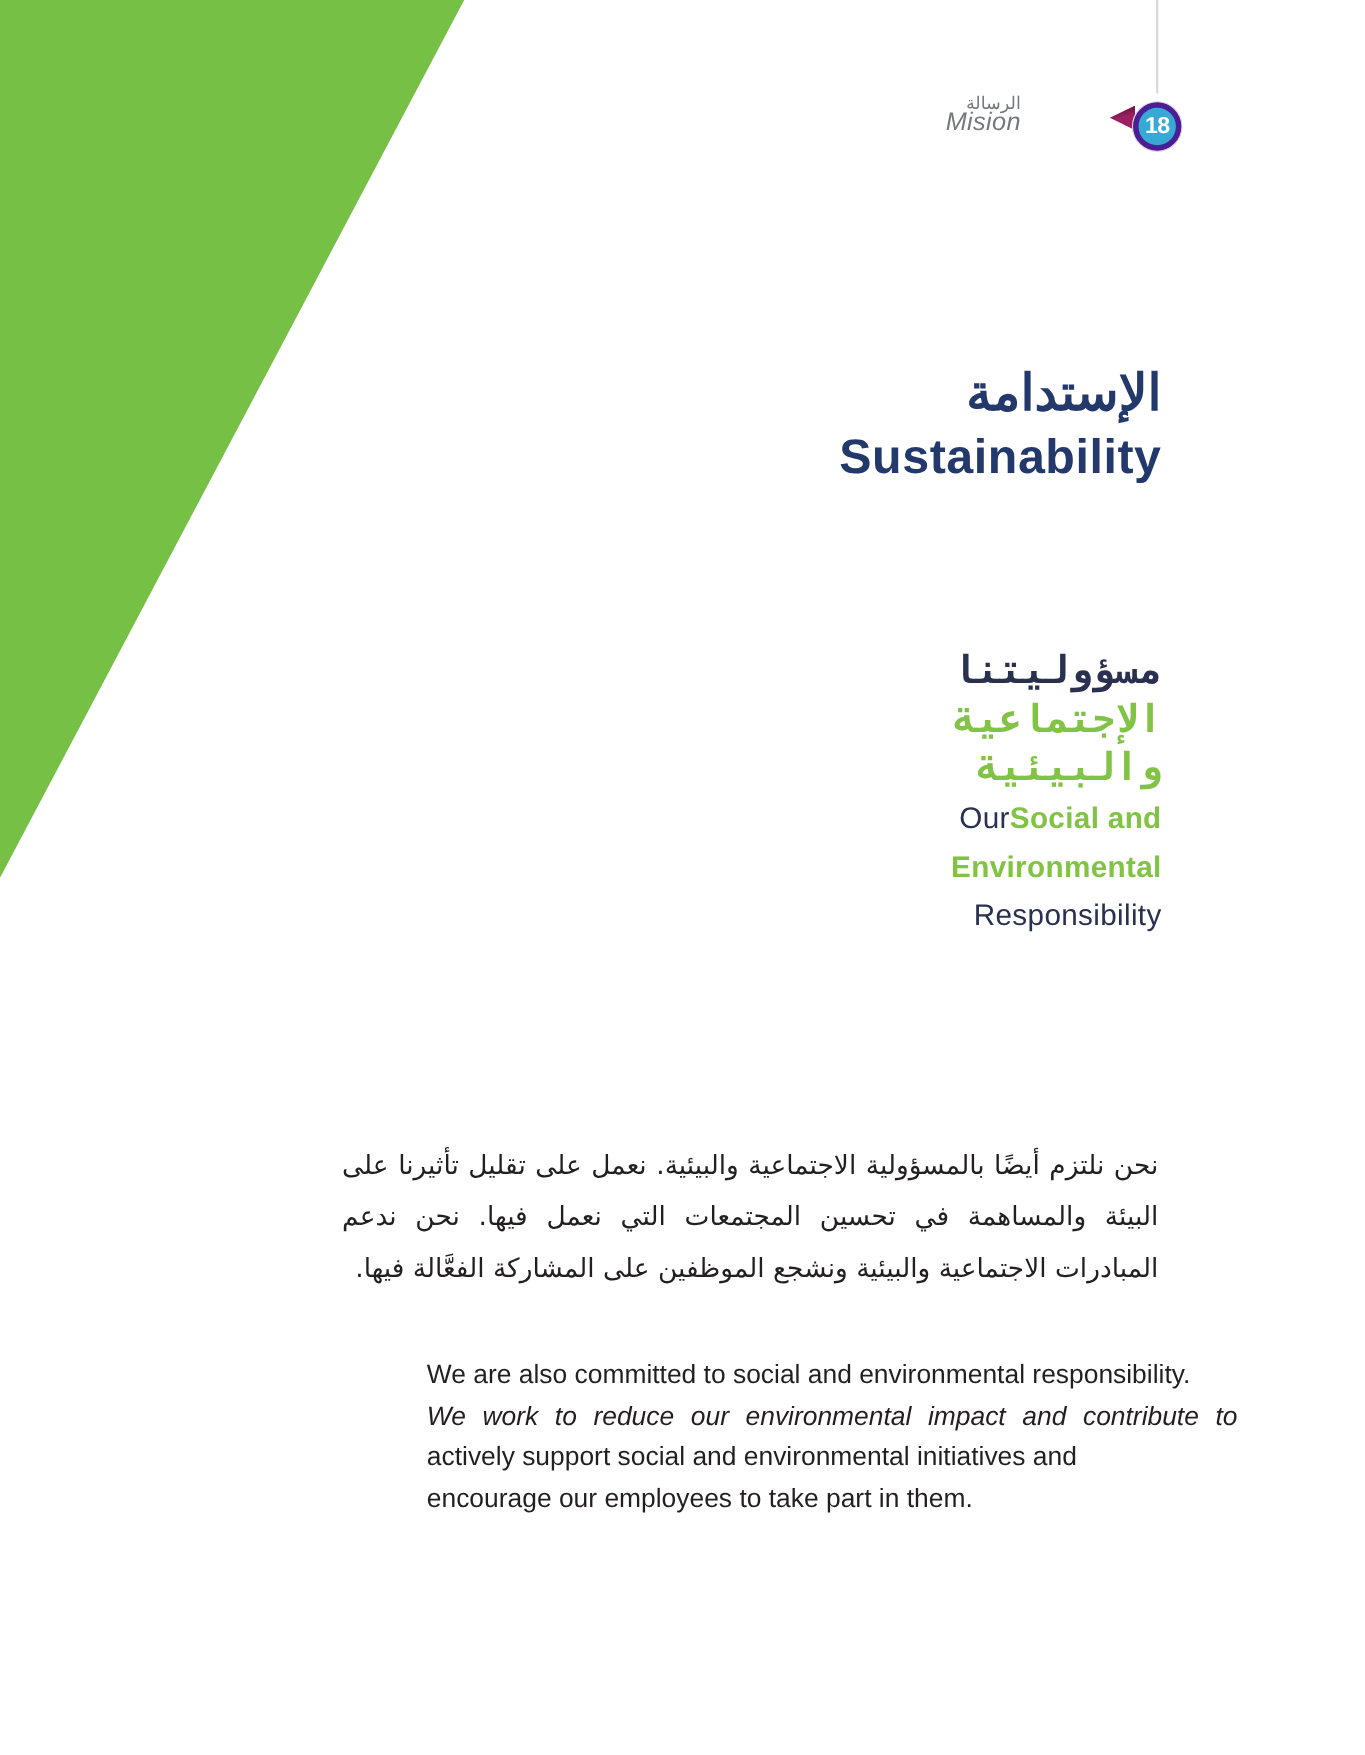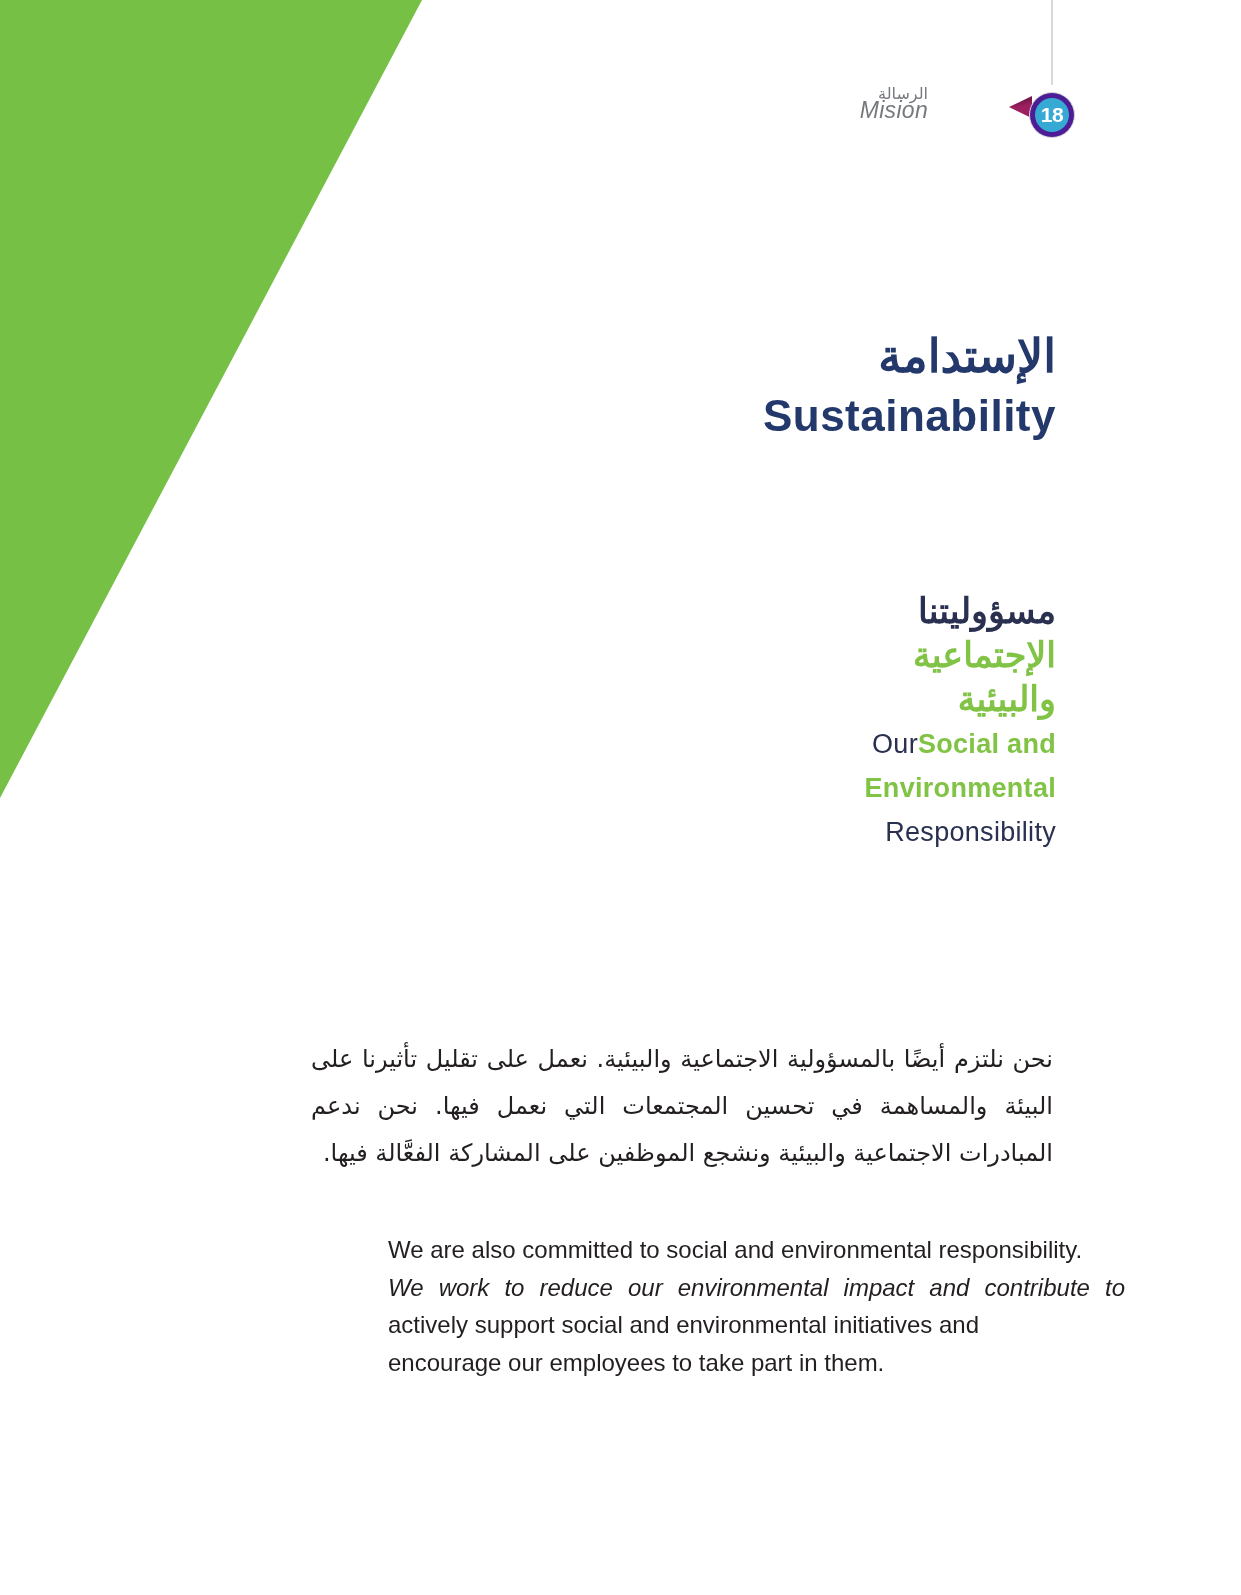--- a/index.html
+++ b/index.html
@@ -56,34 +56,34 @@
     line-height:17px;
   }
   .label-ar{font-family:"DejaVu Sans",sans-serif;font-size:16px;}
   .label-en{font-size:23px;font-style:italic;letter-spacing:0.3px;}
   
   .title-block{
     position:absolute;right:110px;top:324px;
     text-align:right;color:var(--title-navy,#24396b);
   }
   .title-ar{
-    font-family:Liberation Serif, serif;
+    font-family:Liberation Sans, sans-serif;
     font-size:46px;font-weight:700;line-height:66px;
   }
   .title-en{
     font-size:44px;font-weight:700;line-height:52px;
     letter-spacing:0.5px;
   }
   
   .subtitle-block{
     position:absolute;right:110px;top:590px;
     text-align:right;line-height:44px;
   }
   .sub-ar{
-    font-family:Liberation Serif, serif;
+    font-family:Liberation Mono, monospace;
     font-size:35px;font-weight:700;
   }
   .sub-en{font-size:27px;letter-spacing:0.3px;}
   .navy{color:var(--dark-navy,#293050);}
   .green{color:var(--text-green,#80c345);}
   .bold{font-weight:700;}
   
   .para-ar{
     position:absolute;right:113px;top:1036px;width:742px;
     direction:rtl;text-align:justify;

